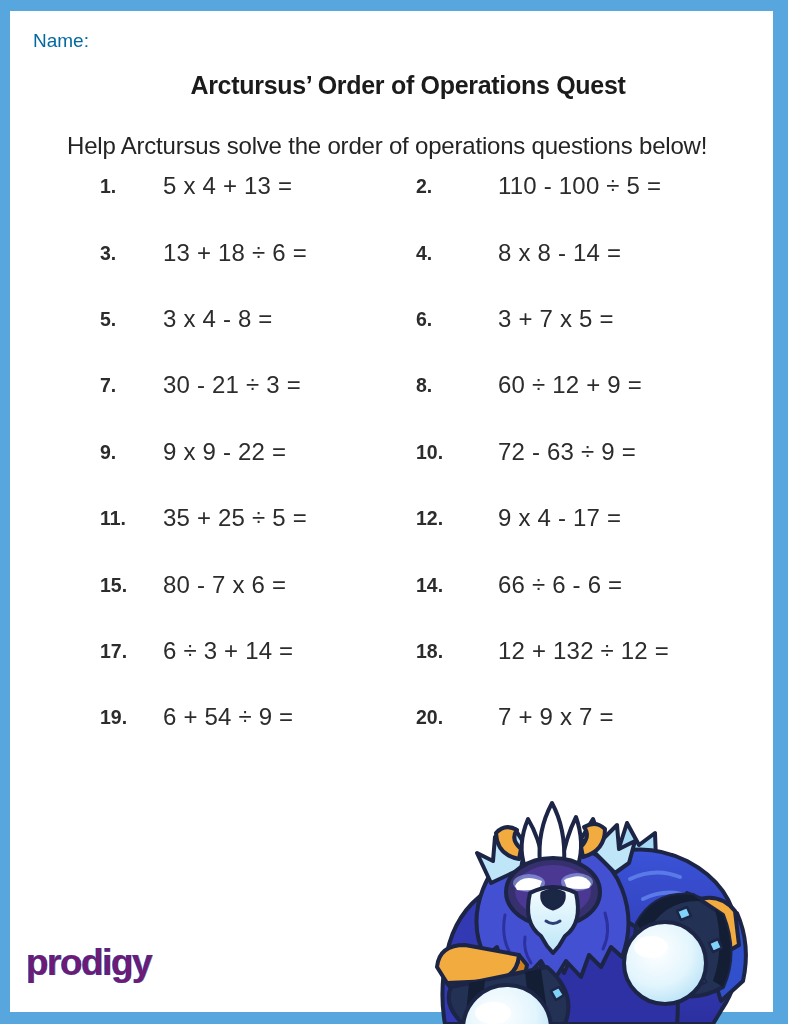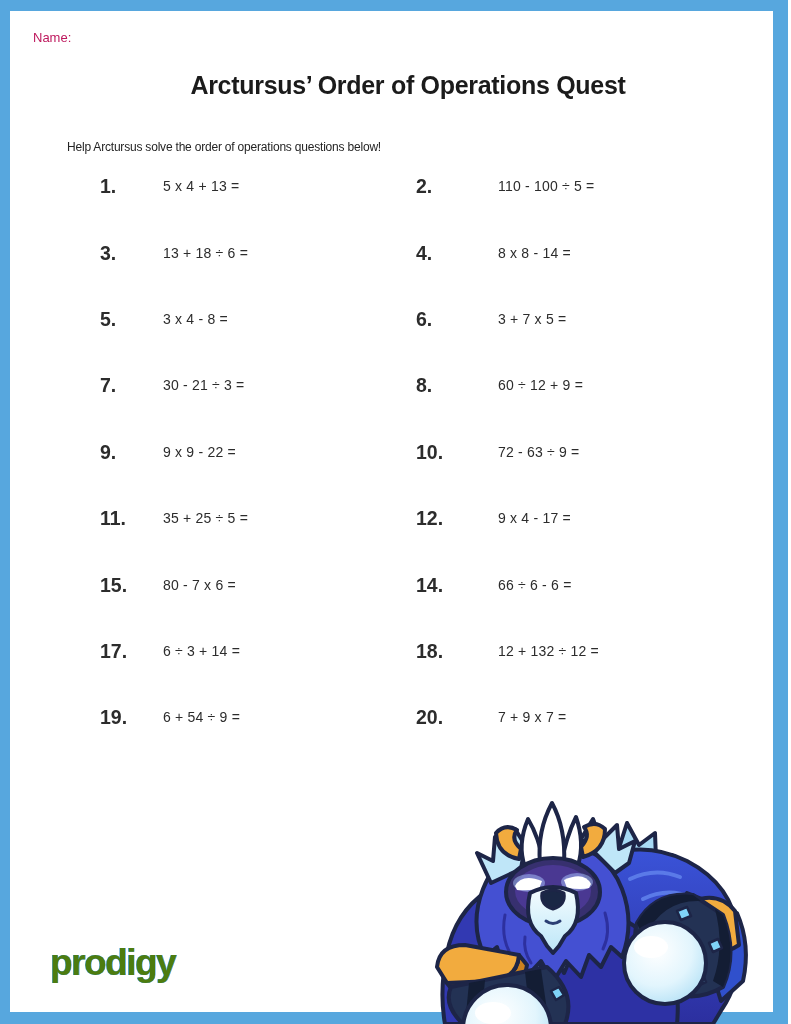--- a/index.html
+++ b/index.html
@@ -10,46 +10,46 @@
     background:#ffffff; overflow:hidden;
   }
   .frame {
     position:absolute; top:0; left:0; right:3px; bottom:0;
     border:solid #57a7de; border-width:11px 15px 12px 10px;
     z-index:1; pointer-events:none;
   }
   .content { position:absolute; inset:0; z-index:2; }
   .name-label {
     position:absolute; left:33px; top:30px;
-    font-size:13px; color:#be185d;
+    font-size:19px; color:#0369a1;
   }
   .title {
     position:absolute; left:25px; right:0; top:71px;
     text-align:center; font-size:25px; font-weight:bold;
     color:#1b1b1b; letter-spacing:-0.3px;
   }
   .instruction {
-    position:absolute; left:67px; top:140px;
-    font-size:12px; color:#242424; letter-spacing:-0.2px;
+    position:absolute; left:67px; top:132px;
+    font-size:24px; color:#242424; letter-spacing:-0.2px;
   }
   .questions { position:absolute; left:0; top:153px; width:791px; }
   .qrow { position:relative; height:66.4px; }
   .qrow span {
     position:absolute; top:50%; transform:translateY(-50%);
     white-space:nowrap; color:#2c2c2c;
   }
   .qnum  { font-weight:bold; font-size:19.5px; }
-  .qexpr { font-size:14px; letter-spacing:0.2px; }
+  .qexpr { font-size:24px; letter-spacing:0.2px; }
   .c1n { left:100px; }
   .c1e { left:163px; }
   .c2n { left:416px; }
   .c2e { left:498px; }
   .logo {
-    position:absolute; left:50px; top:942px;
-    font-size:37px; font-weight:bold; color:#4d7c0f;
+    position:absolute; left:26px; top:942px;
+    font-size:37px; font-weight:bold; color:#701a75;
     letter-spacing:-1.5px; z-index:3;
     text-shadow:0.6px 0 0 #4fa3dc, -0.6px 0 0 #4fa3dc;
   }
   .character {
     position:absolute; left:425px; top:795px;
     width:366px; height:229px; z-index:5;
   }
 </style>
 </head>
 <body>

